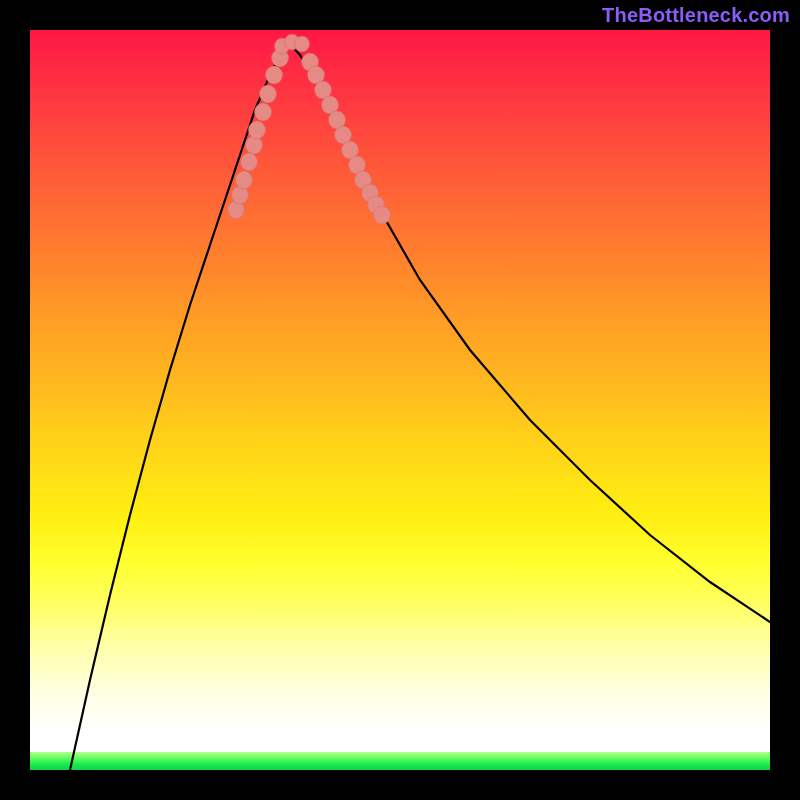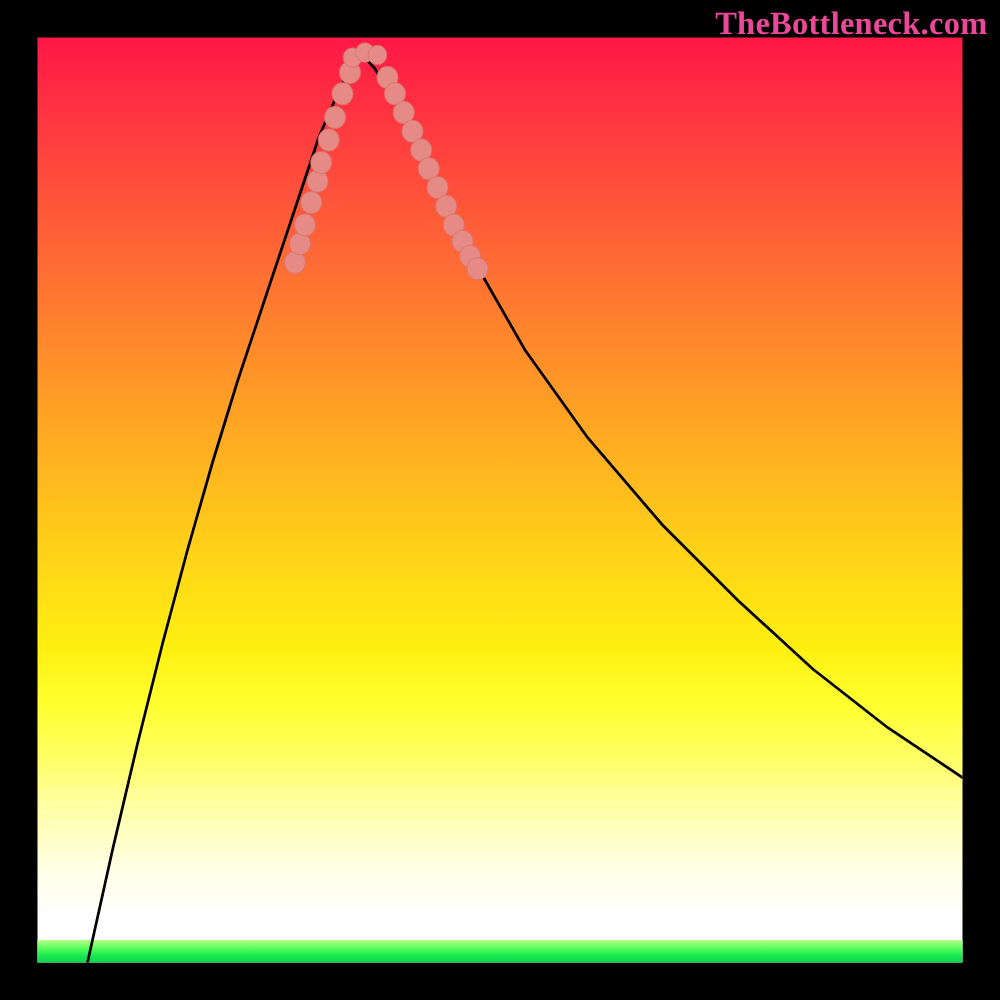--- a/index.html
+++ b/index.html
@@ -7,24 +7,24 @@
   .frame {
     position: relative;
     width: 800px;
     height: 800px;
     background: #000;
   }
   .watermark {
     position: absolute;
     top: 4px;
     right: 10px;
-    font-family: Liberation Serif, serif;
-    font-size: 26px;
+    font-family: Liberation Sans, sans-serif;
+    font-size: 20px;
     font-weight: 600;
-    color: #ec4899;
+    color: #8b5cf6;
     letter-spacing: 0.2px;
     z-index: 10;
   }
   .plot-area {
     position: absolute;
     left: 30px;
     top: 30px;
     width: 740px;
     height: 740px;
   }

